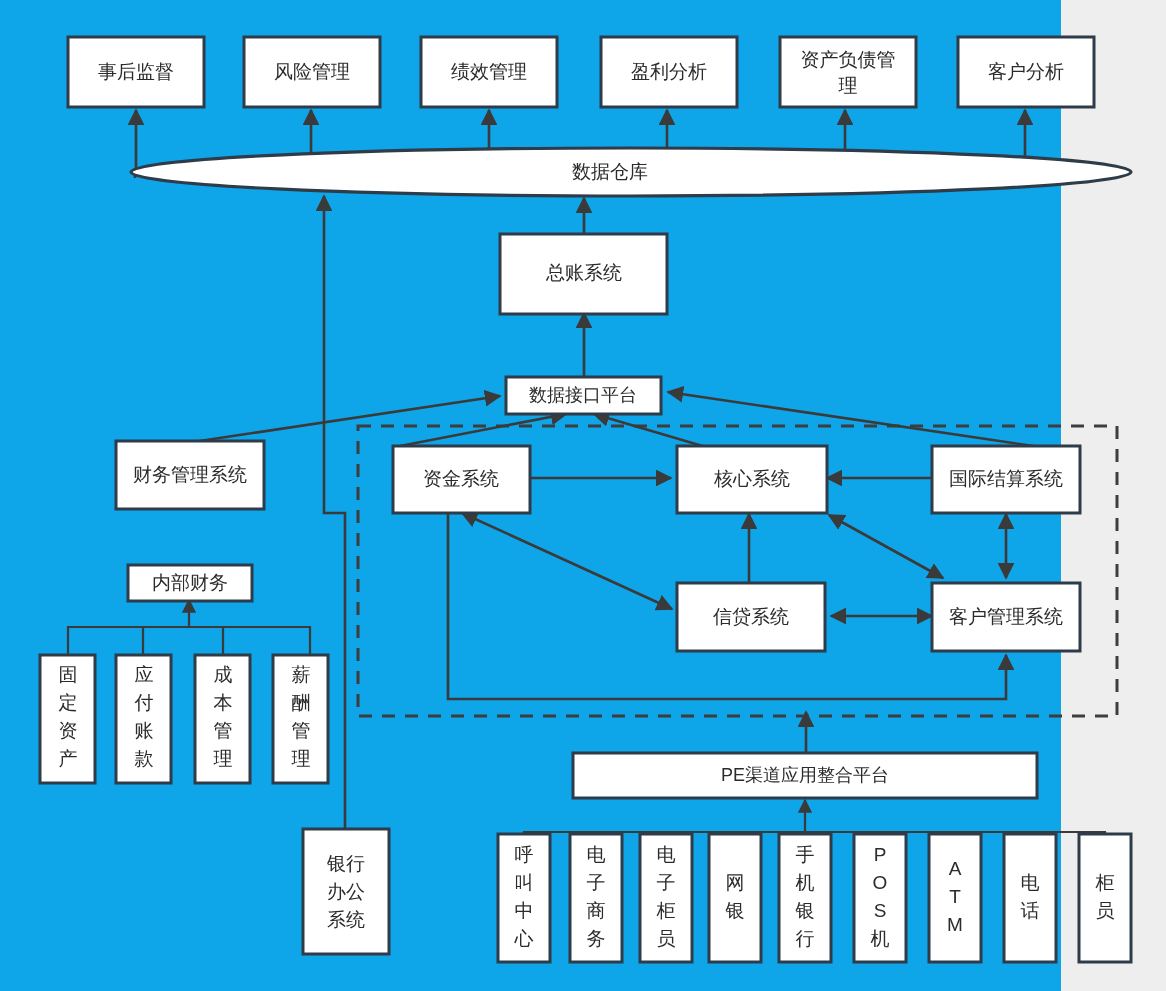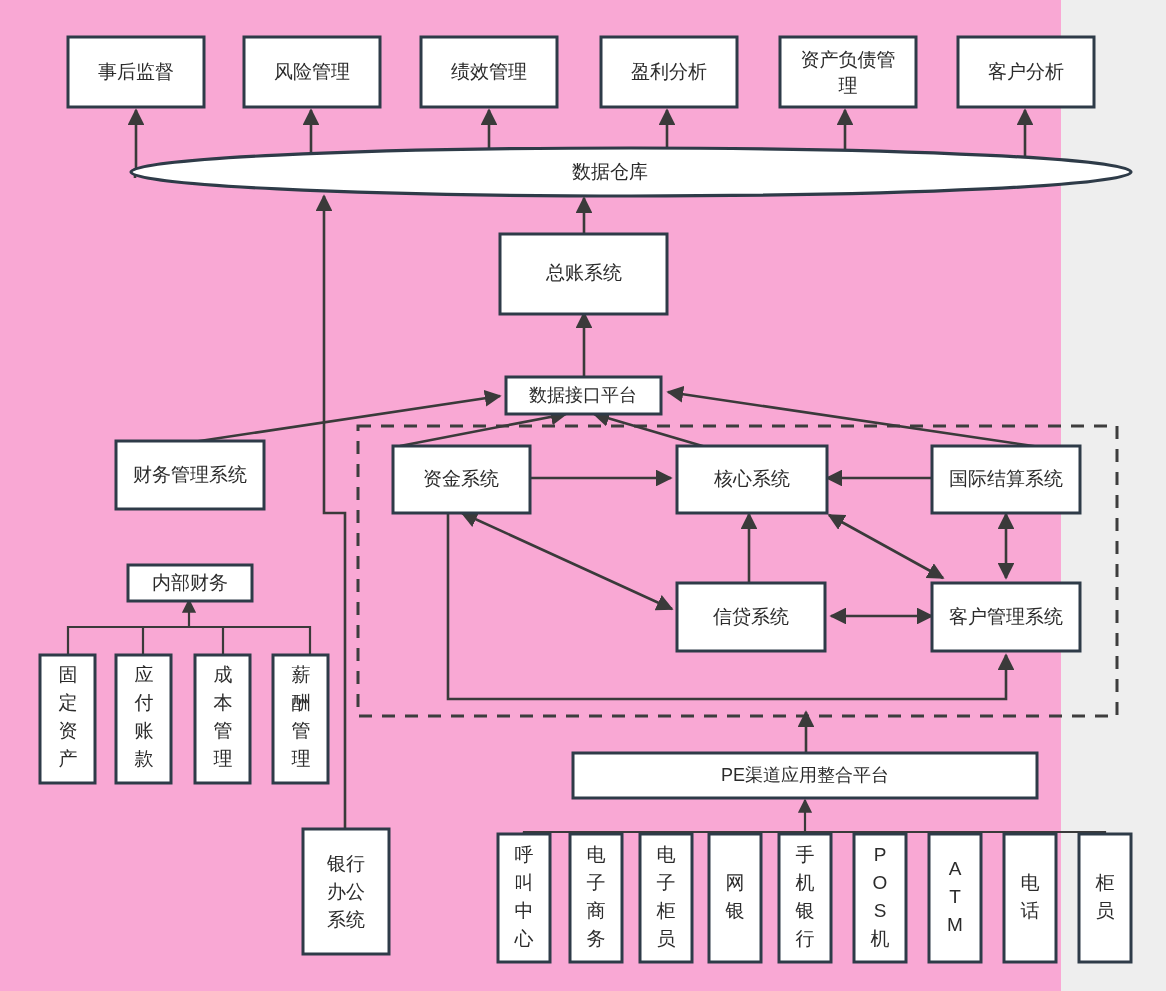--- a/index.html
+++ b/index.html
@@ -10,21 +10,21 @@
   body {
     width: 1166px;
     height: 991px;
     font-family: "Liberation Sans", "DejaVu Sans", sans-serif;
     overflow: hidden;
   }
   #diagram-root {
     position: relative;
     width: 1061px;
     height: 991px;
-    background: #f9a8d4;
+    background: #0ea5e9;
   }
   svg#diagram-svg {
     position: absolute;
     top: 0;
     left: 0;
     width: 1166px;
     height: 991px;
   }
   .node-rect {
     fill: #ffffff;

